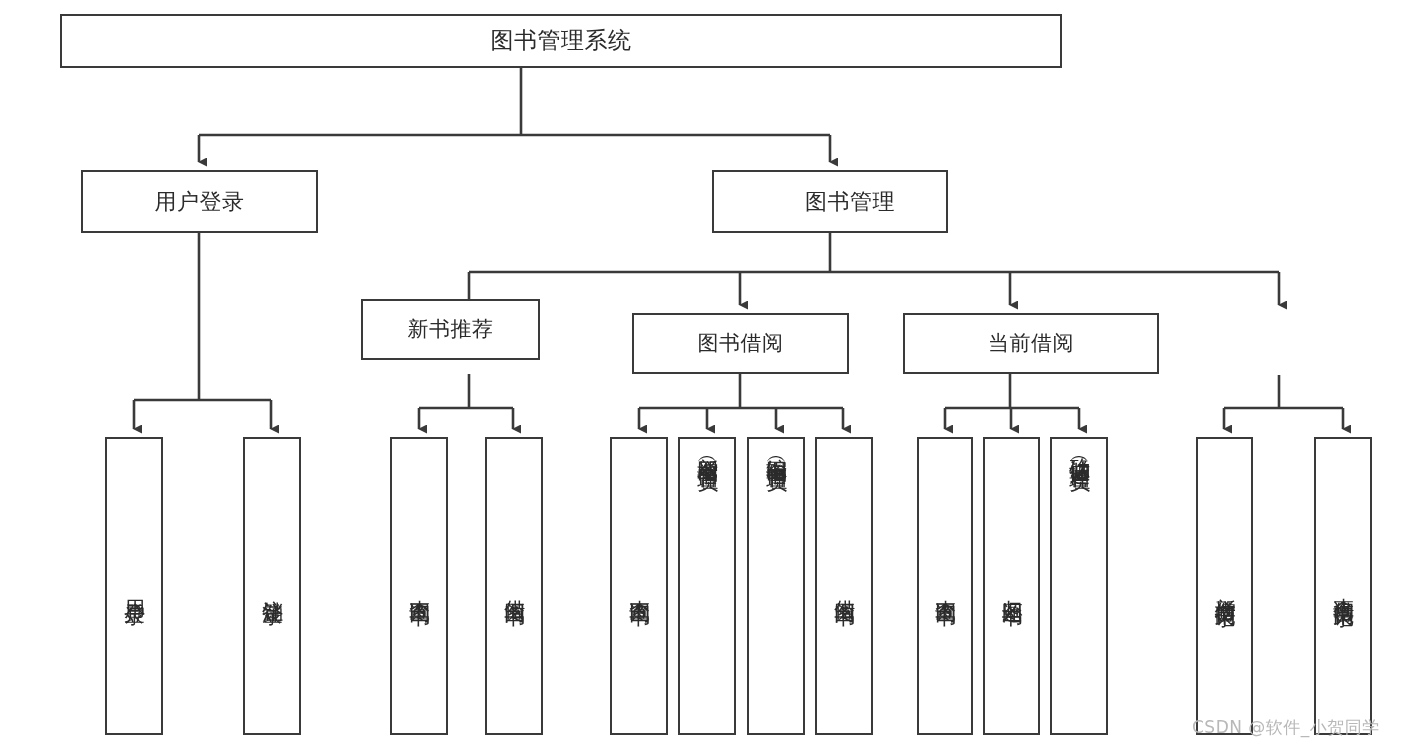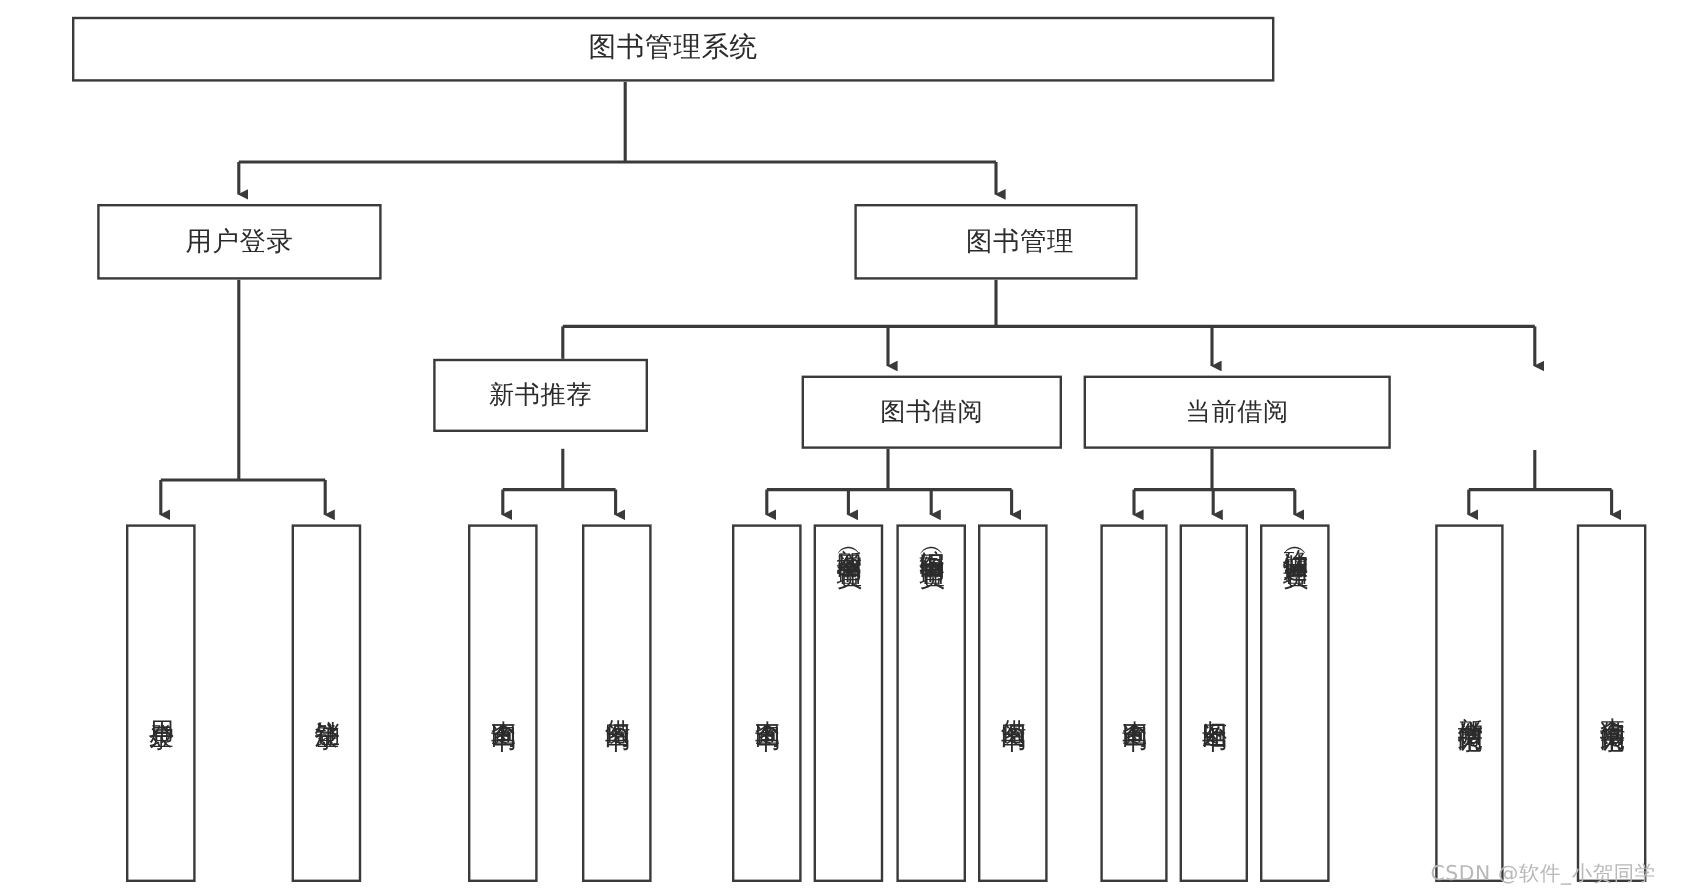--- a/index.html
+++ b/index.html
@@ -132,21 +132,21 @@
   <div class="node-box lvl-2" style="left:81px; top:170px; width:237px; height:63px;">
     <span class="node-label">用户登录</span>
   </div>
   <div class="node-box lvl-2" style="left:712px; top:170px; width:236px; height:63px;padding-left:40px;">
     <span class="node-label">图书管理</span>
   </div>
 
   <div class="node-box lvl-3" style="left:361px; top:299px; width:179px; height:61px;">
     <span class="node-label">新书推荐</span>
   </div>
-  <div class="node-box lvl-3" style="left:632px; top:313px; width:217px; height:61px;margin-left:36px;">
+  <div class="node-box lvl-3" style="left:632px; top:313px; width:217px; height:61px;">
     <span class="node-label">图书借阅</span>
   </div>
   <div class="node-box lvl-3" style="left:903px; top:313px; width:256px; height:61px;">
     <span class="node-label">当前借阅</span>
   </div>
 
   <div class="node-box leaf mid" style="left:105px; top:437px; width:58px; height:298px;">
     <span class="node-label">用户登录</span>
   </div>
   <div class="node-box leaf mid" style="left:243px; top:437px; width:58px; height:298px;">

